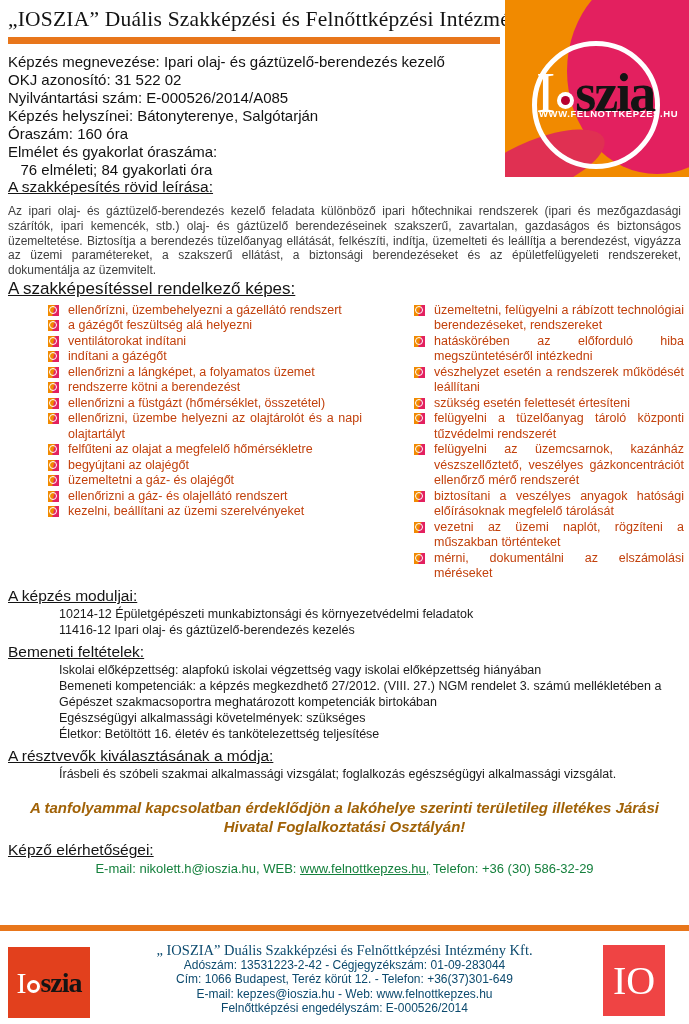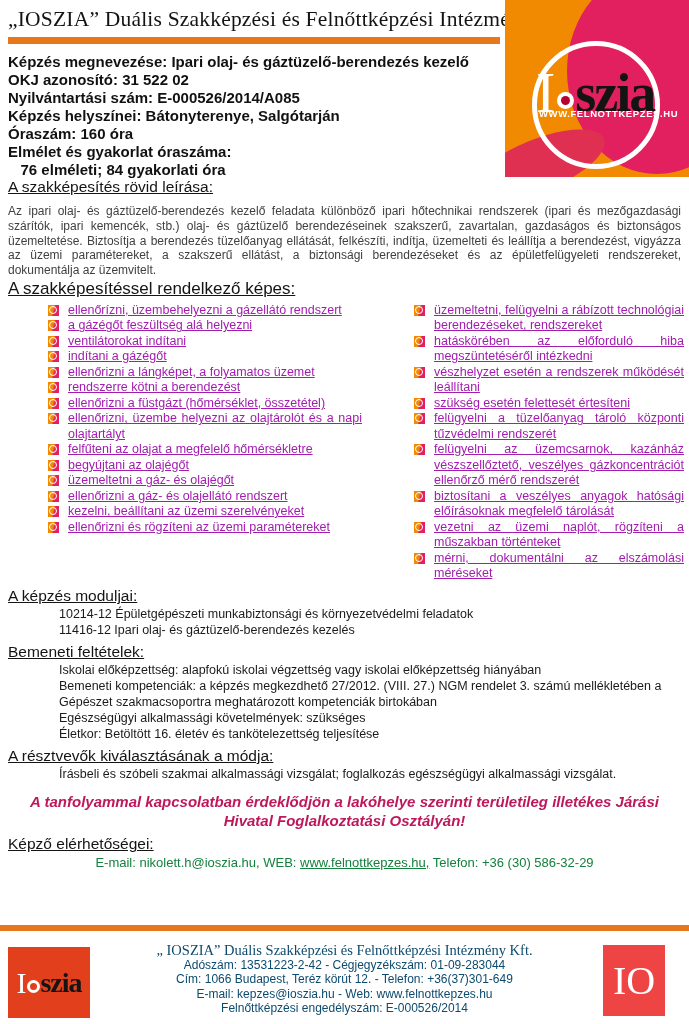--- a/index.html
+++ b/index.html
@@ -10,21 +10,21 @@
   }
   .page { position:relative; width:689px; height:1024px; background:#fff; }
 
   
   .header { position:relative; height:176px; }
   .org-title {
     font-family:"Liberation Serif", serif; font-size:21.5px; color:#131313;
     padding:7px 0 0 8px; letter-spacing:0.2px;
   }
   .title-bar { margin:5px 0 0 8px; width:492px; height:7px; background:#E8761B; }
-  .course-info { margin:9px 0 0 8px; font-weight:bold; font-size:15px; line-height:18px; }
+  .course-info { margin:9px 0 0 8px; font-weight:normal; font-size:15px; line-height:18px; }
   .ci-line { white-space:pre-wrap; }
 
   
   .logo { position:absolute; top:0; right:0; width:184px; height:177px; background:#F18A00; overflow:hidden; }
   .logo-blob { position:absolute; left:62px; top:-32px; width:180px; height:206px; background:#E3205F; border-radius:50%; }
   .logo-wave { position:absolute; left:-36px; bottom:-14px; width:140px; height:52px; background:#E03052; border-radius:50%; transform:rotate(-22deg); }
   .logo-ring { position:absolute; left:27px; top:41px; width:128px; height:128px; border:5px solid #fff; border-radius:50%; }
   .logo-text { position:absolute; left:31px; top:64px; display:flex; align-items:center; font-family:"Liberation Serif", serif; }
   .logo-i { color:#fff; font-size:58px; line-height:1; }
   .logo-o { display:inline-block; width:17px; height:17px; background:#fff; border-radius:50%; margin:14px 1px 0 2px; position:relative; }
@@ -38,38 +38,38 @@
   }
   .skills-heading { font-size:17px; margin-top:1px; }
   .para {
     margin:8px 8px 0 8px; font-size:12px; line-height:14.8px; text-align:justify; color:#404040;
   }
 
   .columns { display:flex; margin-top:4px; }
   .col { list-style:none; }
   .col-left { margin-left:48px; width:314px; }
   .col-right { margin-left:52px; width:270px; }
-  .skill { display:flex; gap:9px; font-size:12.5px; line-height:15.5px; text-align:justify; color:#a21caf;text-decoration:underline; }
+  .skill { display:flex; gap:9px; font-size:12.5px; line-height:15.5px; text-align:justify; color:#c2410c; }
   .skill-text { flex:1; }
   .b-icon {
     flex:0 0 11px; width:11px; height:11px; margin-top:2px; position:relative;
     background:linear-gradient(105deg,#F18A00 45%,#E3205F 58%);
   }
   .b-icon::after {
     content:""; position:absolute; left:1px; top:1px; width:6px; height:6px;
     border:1.5px solid #fff; border-radius:50%;
   }
 
   .indent-list { margin-left:59px; font-size:12.5px; line-height:16px; color:#1a1a1a; margin-right:8px; }
   .modules-list { margin-top:1px; }
   .sec-gap { margin-top:5px; }
 
   .notice {
-    margin:10px auto 0 auto; width:660px; text-align:center;
-    font-weight:bold; font-style:italic; font-size:15px; line-height:19px; color:#be185d;
+    margin:16px auto 0 auto; width:660px; text-align:center;
+    font-weight:bold; font-style:italic; font-size:15px; line-height:19px; color:#a16207;
   }
 
   .contact-line { margin-top:2px; text-align:center; font-size:13px; color:#15803d; }
   .contact-link { text-decoration:underline; cursor:pointer; }
 
   
   .footer { position:absolute; left:0; right:0; bottom:0; height:99px; }
   .footer-bar { width:689px; height:6px; background:#E8761B; }
   .footer-row { position:relative; height:93px; }
   .f-logo-left {
@@ -195,24 +195,20 @@
         <li class="skill">
           <span class="b-icon"></span>
           <span class="skill-text">ellenőrizni a gáz- és olajellátó rendszert</span>
         </li>
 
         <li class="skill">
           <span class="b-icon"></span>
           <span class="skill-text">kezelni, beállítani az üzemi szerelvényeket</span>
         </li>
 
-        <li class="skill">
-          <span class="b-icon"></span>
-          <span class="skill-text">ellenőrizni és rögzíteni az üzemi paramétereket</span>
-        </li>
       </ul>
     <ul class="col col-right">
 
         <li class="skill">
           <span class="b-icon"></span>
           <span class="skill-text">üzemeltetni, felügyelni a rábízott technológiai berendezéseket, rendszereket</span>
         </li>
 
         <li class="skill">
           <span class="b-icon"></span>

